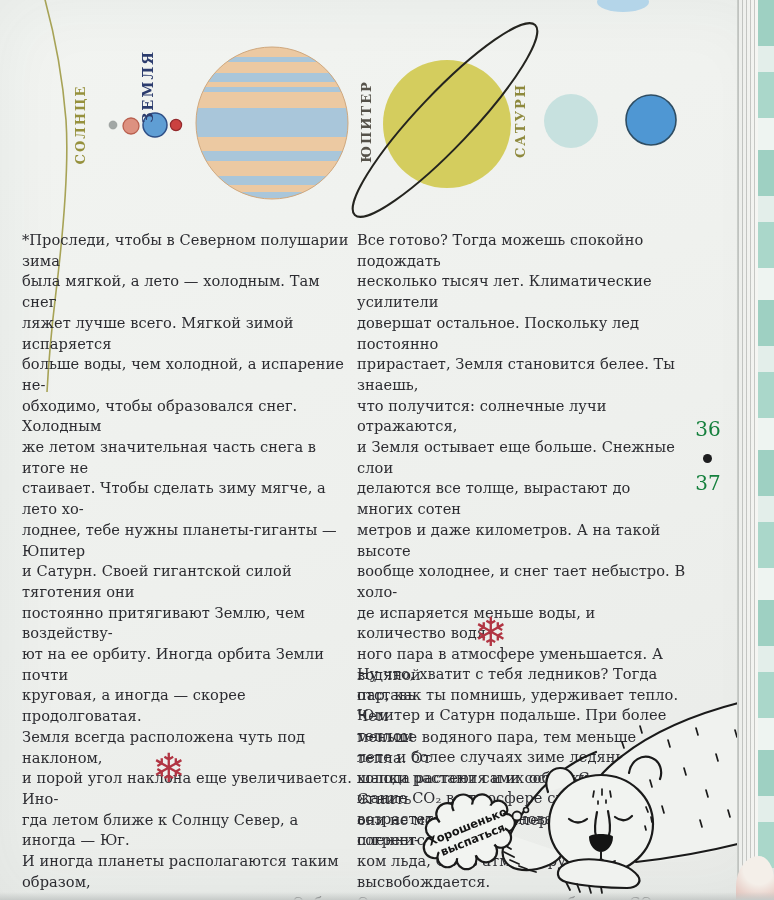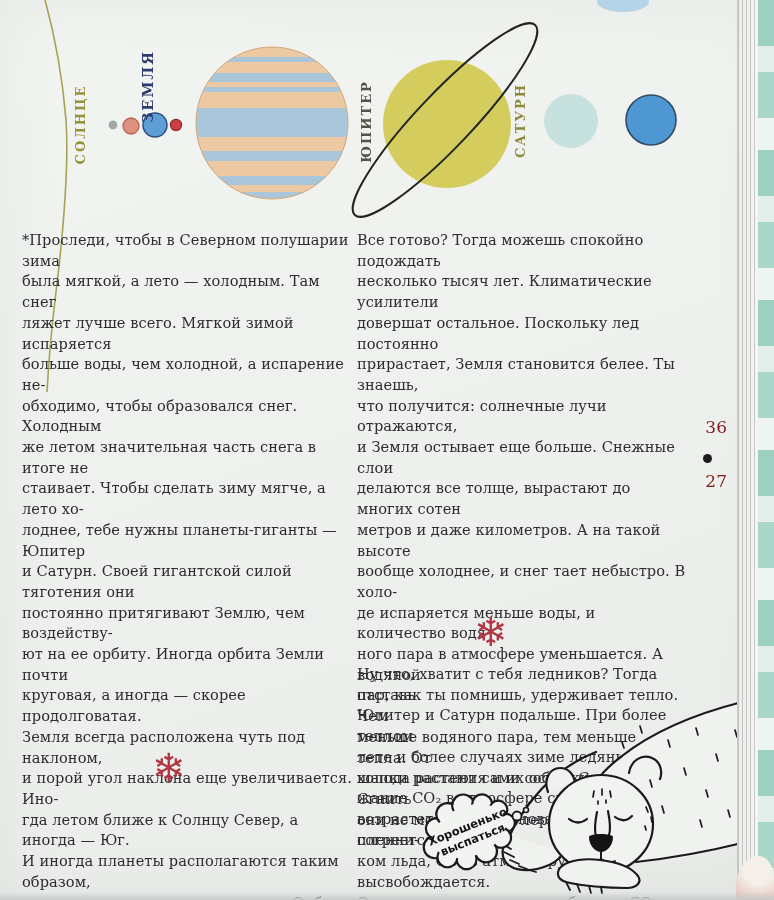--- a/index.html
+++ b/index.html
@@ -26,22 +26,22 @@
   
   .snowflake{
     position:absolute;color:#b13543;
     font-family:"DejaVu Sans", sans-serif;
     font-size:40px;line-height:40px;
   }
   #snow-left{left:152px;top:748px;}
   #snow-right{left:474px;top:612px;}
   
   .pagenum{
-    position:absolute;left:689px;width:38px;text-align:right;
-    font-size:17px;color:#7f1d1d;font-family:"DejaVu Serif", serif;
+    position:absolute;left:689px;width:38px;text-align:center;
+    font-size:20px;color:#15803d;font-family:"DejaVu Serif", serif;
   }
   #pn-top{top:417px;}
   #pn-bottom{top:471px;}
   #pn-dot{
     position:absolute;left:703px;top:454px;width:9px;height:9px;
     background:#1d1d1f;border-radius:50%;
   }
   
   .plabel{
     position:absolute;transform:rotate(-90deg);text-align:center;
@@ -178,21 +178,21 @@
 шапки растают сами собой. Содер-
 жание CO₂ в атмосфере снова
 возрастет, и Земля снова
 согреется.</div>
 
 <div class="snowflake" id="snow-left">❄</div>
 <div class="snowflake" id="snow-right">❄</div>
 
 <div class="pagenum" id="pn-top">36</div>
 <div id="pn-dot"></div>
-<div class="pagenum" id="pn-bottom">27</div>
+<div class="pagenum" id="pn-bottom">37</div>
 
 <svg id="bear-svg" width="374" height="220" viewBox="400 680 374 220">
   <g stroke="#1a1a1a" stroke-width="2.2" fill="none" stroke-linecap="round">
 
     <path d="M 742,702 C 695,714 655,730 625,754 C 610,765 600,775 594,784 L 594,862 C 640,868 700,856 742,844 Z" fill="#f0f2ef" stroke="none"></path>
 
     <path d="M 742,702 C 695,714 655,730 622,756 C 610,765 601,774 595,783"></path>
     <path d="M 742,843 C 710,851 672,858 636,862"></path>
 
     <path d="M 596,752 C 570,762 548,780 532,800 C 522,813 515,824 510,835"></path>

